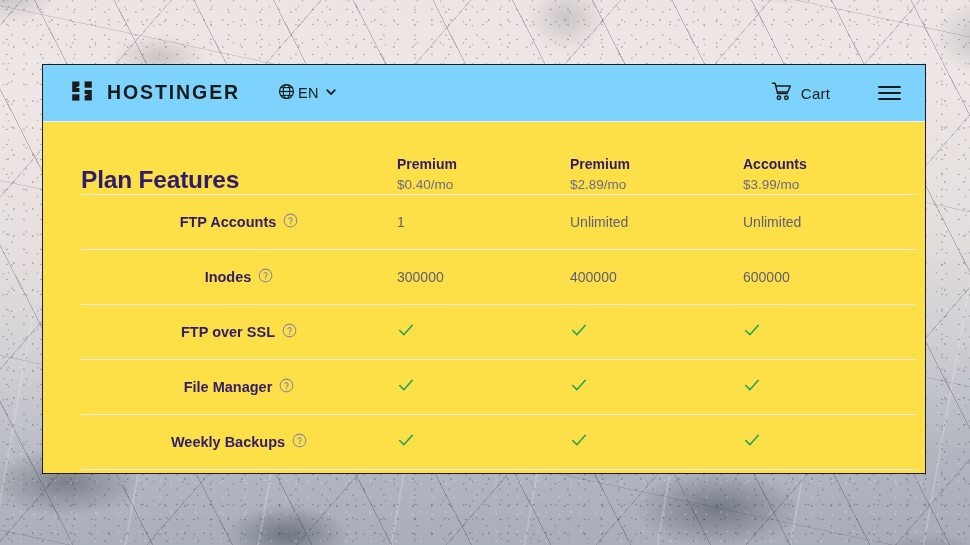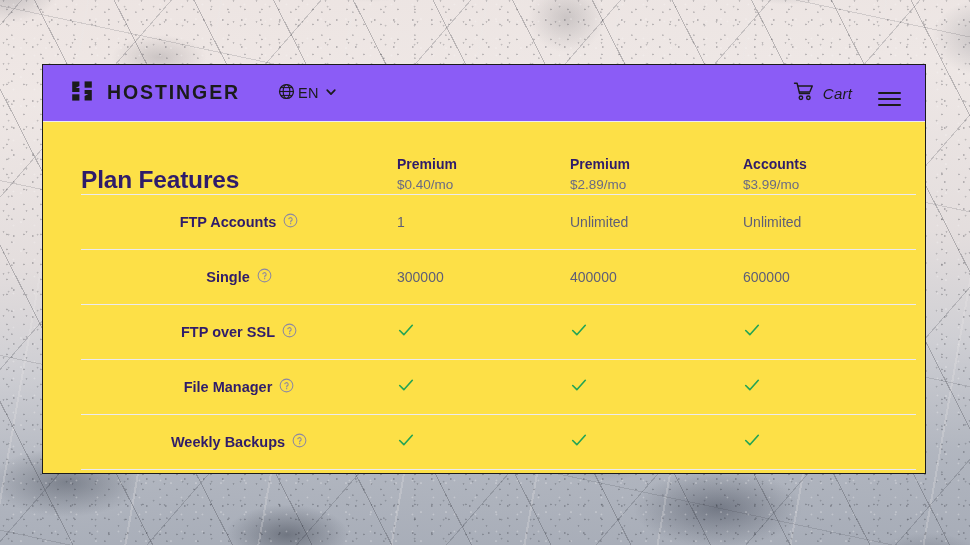--- a/index.html
+++ b/index.html
@@ -112,21 +112,21 @@
     flex-direction: column;
   }
 
   
   .site-header {
     height: 57px;
     flex: 0 0 57px;
     display: flex;
     align-items: center;
     padding: 0 24px 0 26px;
-    background: #8b5cf6;
+    background: #7dd3fc;
     border-bottom: 1px solid #edecef;
   }
 
   .brand {
     display: flex;
     align-items: center;
     gap: 12px;
     cursor: pointer;
   }
   .brand-mark { display: block; }
@@ -149,23 +149,22 @@
   .lang-label {
     font-size: 14.5px;
     color: #1b1b1b;
     letter-spacing: 0.2px;
   }
   .chev { margin-left: 3px; display: block; }
 
   .header-right {
     margin-left: auto;
     display: flex;
-    align-items: flex-end;
-    gap: 26px;
-    font-style: italic;
+    align-items: center;
+    gap: 48px;
   }
   .cart {
     display: flex;
     align-items: center;
     gap: 9px;
     cursor: pointer;
   }
   .cart-label {
     font-size: 15px;
     color: #1b1b1b;
@@ -380,21 +379,21 @@
       </div>
     </td>
     <td class="cell-plan"><span class="value-text">1</span></td>
     <td class="cell-plan"><span class="value-text">Unlimited</span></td>
     <td class="cell-plan"><span class="value-text">Unlimited</span></td>
   </tr>
 
   <tr class="feature-row">
     <td class="cell-feature">
       <div class="feature-label">
-        <span class="feature-text">Single</span>
+        <span class="feature-text">Inodes</span>
         <span class="help-icon">
           <svg width="15" height="15" viewBox="0 0 16 16" aria-hidden="true">
             <circle cx="8" cy="8" r="6.8" fill="none" stroke="#8b87a3" stroke-width="1.1"></circle>
             <path d="M6.2 6.1 a1.85 1.85 0 1 1 2.05 2.5 v0.9" fill="none" stroke="#8b87a3" stroke-width="1.1" stroke-linecap="round"></path>
             <circle cx="8.15" cy="11.4" r="0.72" fill="#8b87a3"></circle>
           </svg>
         </span>
       </div>
     </td>
     <td class="cell-plan"><span class="value-text">300000</span></td>

